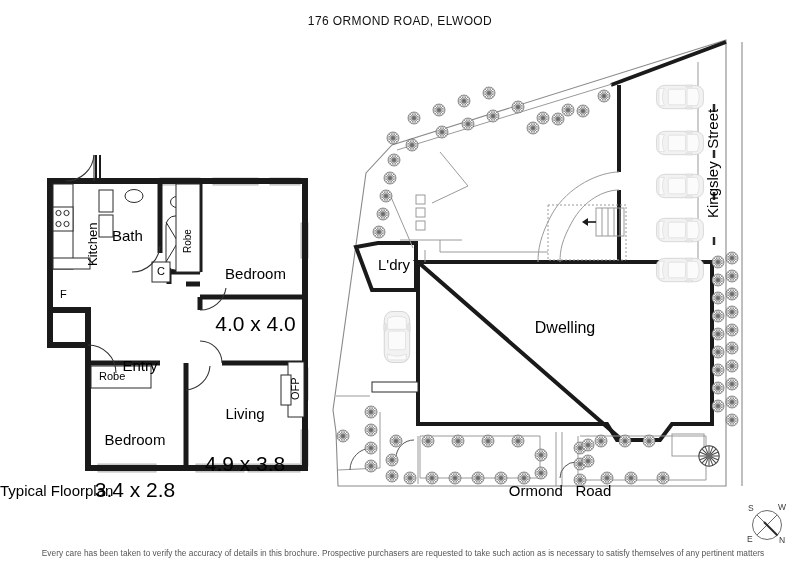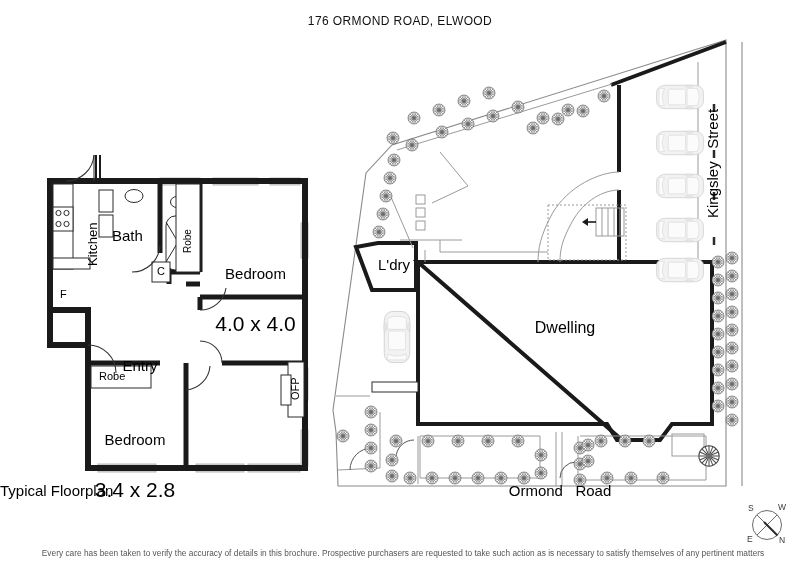--- a/index.html
+++ b/index.html
@@ -463,20 +463,24 @@
   <div class="room-label" style="left:198px; top:234px; width:115px;">
     <span class="nm">Bedroom</span>
     <span class="dim">4.0 x 4.0</span>
   </div>
 
   <div class="room-label" style="left:80px; top:400px; width:110px;">
     <span class="nm">Bedroom</span>
     <span class="dim">3.4 x 2.8</span>
   </div>
 
+  <div class="room-label" style="left:195px; top:374px; width:100px;">
+    <span class="nm">Living</span>
+    <span class="dim">4.9 x 3.8</span>
+  </div>
 
   <div class="room-label" style="left:105px; top:326px; width:70px;">
     <span class="nm">Entry</span>
   </div>
 
   <div class="room-label" style="left:112px; top:196px; width:48px; text-align:left;">
     <span class="nm">Bath</span>
   </div>
 
   <div class="vert-label" style="left:85px; top:266px;">Kitchen</div>

